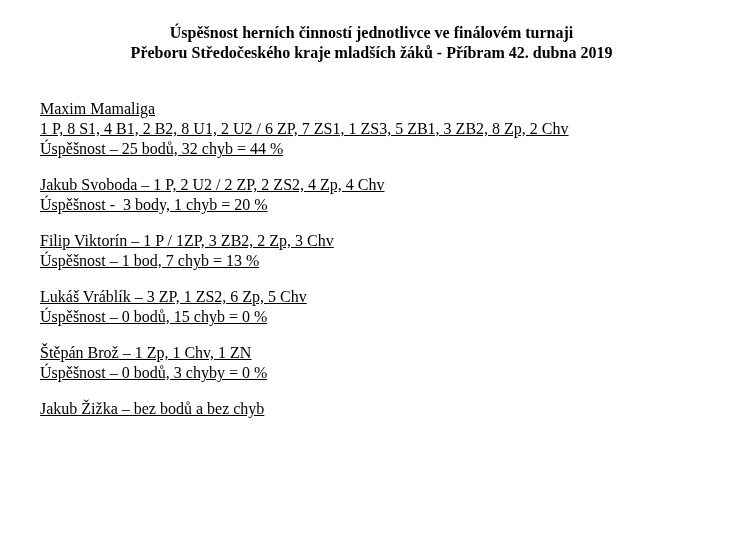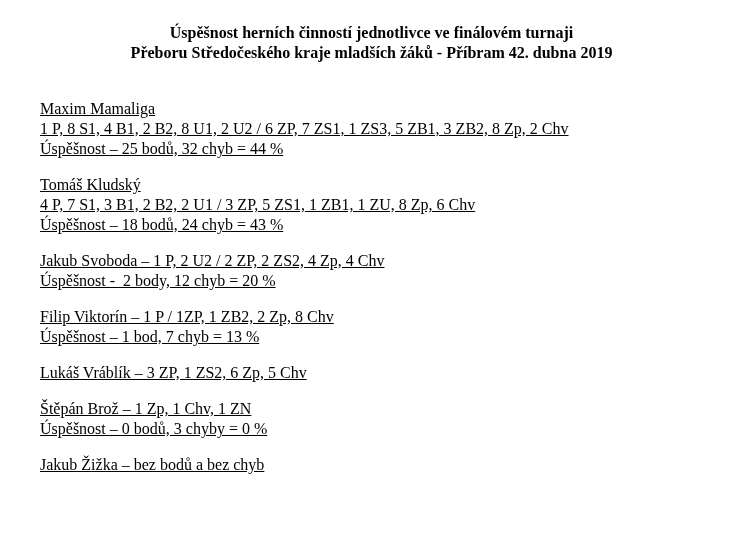--- a/index.html
+++ b/index.html
@@ -51,39 +51,35 @@
   </div>
 
   <div>
 
     <div class="block">
       <div class="line">Maxim Mamaliga</div>
       <div class="line">1 P, 8 S1, 4 B1, 2 B2, 8 U1, 2 U2 / 6 ZP, 7 ZS1, 1 ZS3, 5 ZB1, 3 ZB2, 8 Zp, 2 Chv</div>
       <div class="line">Úspěšnost – 25 bodů, 32 chyb = 44 %</div>
     </div>
 
-    <div class="block">
-      <div class="line">Tomáš Kludský</div>
-      <div class="line">4 P, 7 S1, 3 B1, 2 B2, 2 U1 / 3 ZP, 5 ZS1, 1 ZB1, 1 ZU, 8 Zp, 6 Chv</div>
-      <div class="line">Úspěšnost – 18 bodů, 24 chyb = 43 %</div>
-    </div>
 
 
     <div class="block">
       <div class="line">Jakub Svoboda – 1 P, 2 U2 / 2 ZP, 2 ZS2, 4 Zp, 4 Chv</div>
-      <div class="line">Úspěšnost -  2 body, 12 chyb = 20 %</div>
+      <div class="line">Úspěšnost -  3 body, 1 chyb = 20 %</div>
     </div>
 
     <div class="block">
-      <div class="line">Filip Viktorín – 1 P / 1ZP, 1 ZB2, 2 Zp, 8 Chv</div>
+      <div class="line">Filip Viktorín – 1 P / 1ZP, 3 ZB2, 2 Zp, 3 Chv</div>
       <div class="line">Úspěšnost – 1 bod, 7 chyb = 13 %</div>
     </div>
 
     <div class="block">
       <div class="line">Lukáš Vráblík – 3 ZP, 1 ZS2, 6 Zp, 5 Chv</div>
+      <div class="line">Úspěšnost – 0 bodů, 15 chyb = 0 %</div>
     </div>
 
     <div class="block">
       <div class="line">Štěpán Brož – 1 Zp, 1 Chv, 1 ZN</div>
       <div class="line">Úspěšnost – 0 bodů, 3 chyby = 0 %</div>
     </div>
 
     <div class="block">
       <div class="line">Jakub Žižka – bez bodů a bez chyb</div>
     </div>

